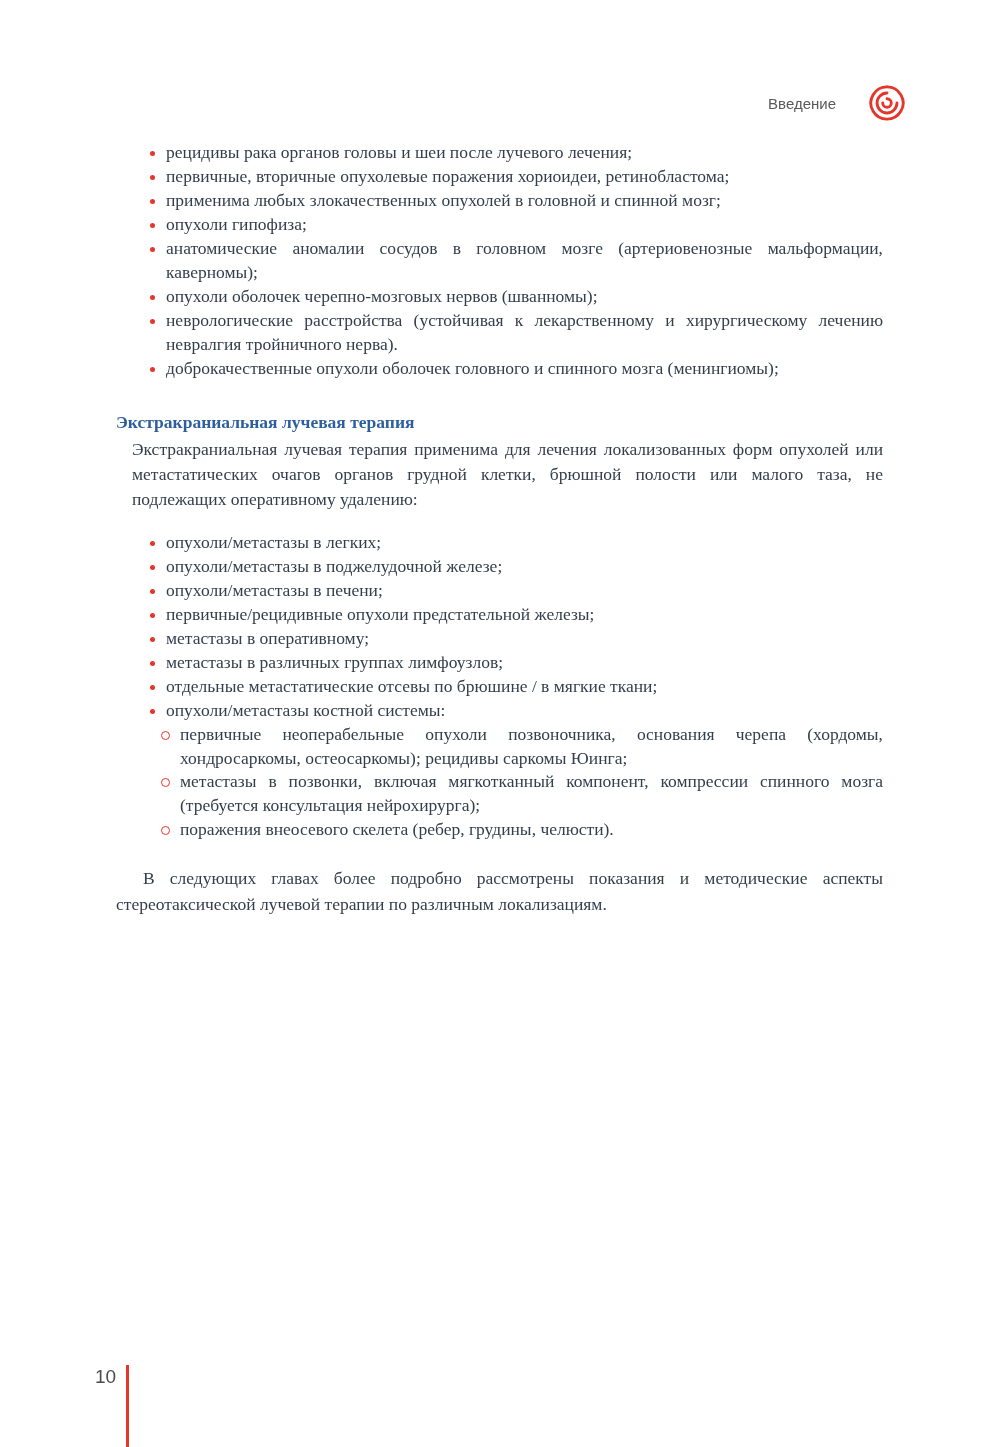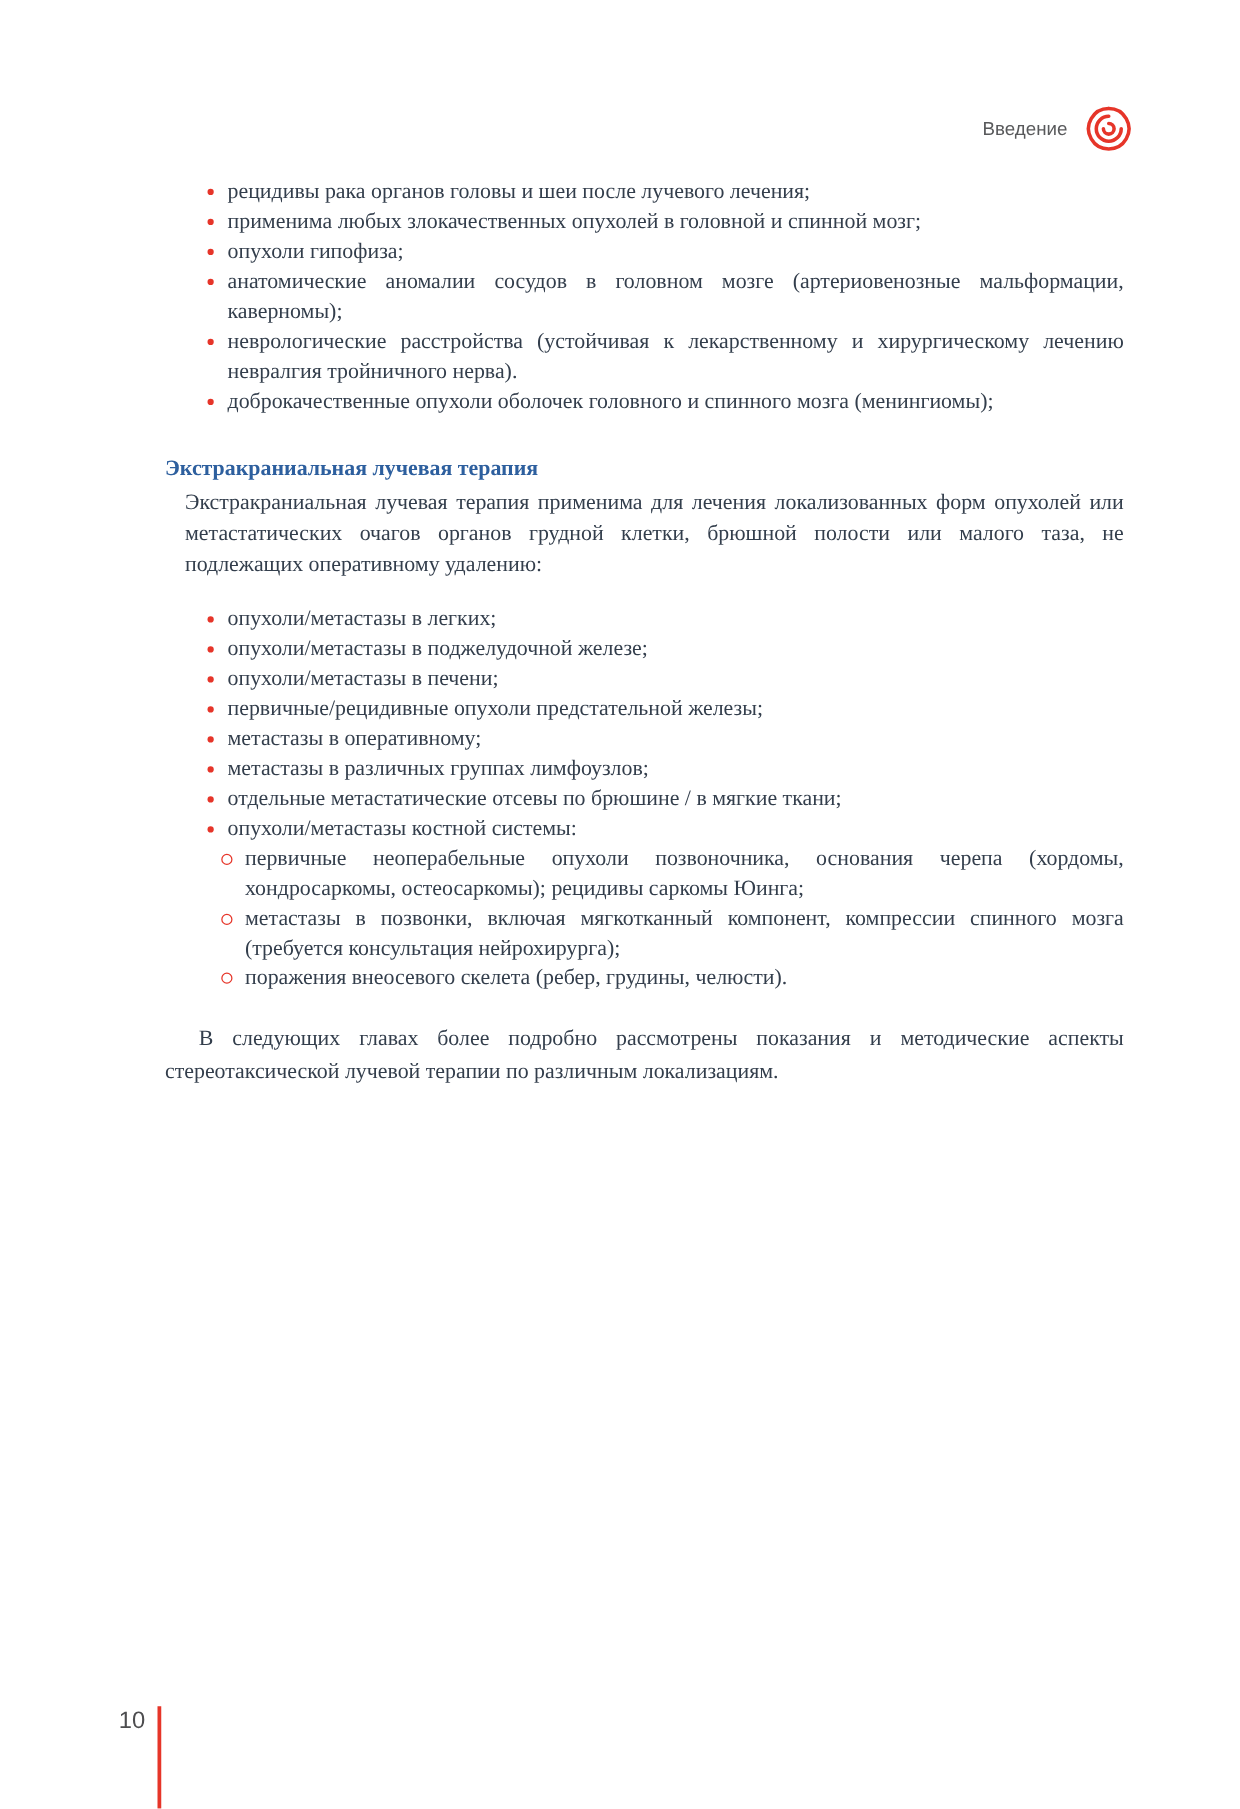--- a/index.html
+++ b/index.html
@@ -20,32 +20,32 @@
     color:var(--text);
     overflow:hidden;
   }
   
   .page-header{
     position:absolute;
     top:84px;
     right:86px;
     display:flex;
     align-items:center;
-    gap:14px;
+    gap:32px;
   }
   .header-label{
     font-family:"Liberation Sans", sans-serif;
     font-size:15px;
     color:var(--muted);
   }
   .logo{color:var(--accent);line-height:0;}
   
   .content{
     position:absolute;
-    left:132px;
+    left:116px;
     top:141px;
     width:767px;
     font-size:17.5px;
     line-height:1.37;
   }
   .content p{
     text-align:justify;
     line-height:1.45;
   }
   ul.bullets{list-style:none;margin:0 0 30px 0;}
@@ -126,23 +126,25 @@
           <path d="M20 15.5 a4.5 4.5 0 1 1 -4.5 4.5"></path>
         </g>
       </svg>
     </span>
   </div>
 
   <div class="content">
 
     <ul class="bullets">
       <li>рецидивы рака органов головы и шеи после лучевого лечения;</li>
+      <li>первичные, вторичные опухолевые поражения хориоидеи, ретинобластома;</li>
       <li>применима любых злокачественных опухолей в головной и спинной мозг;</li>
       <li>опухоли гипофиза;</li>
       <li>анатомические аномалии сосудов в головном мозге (артериовенозные мальформации, каверномы);</li>
+      <li>опухоли оболочек черепно-мозговых нервов (шванномы);</li>
       <li>неврологические расстройства (устойчивая к лекарственному и хирургическому лечению невралгия тройничного нерва).</li>
       <li>доброкачественные опухоли оболочек головного и спинного мозга (менингиомы);</li>
     </ul>
 
     <h2 class="section-heading">Экстракраниальная лучевая терапия</h2>
 
     <p class="section-intro">Экстракраниальная лучевая терапия применима для лечения локализованных форм опухолей или метастатических очагов органов грудной клетки, брюшной полости или малого таза, не подлежащих оперативному удалению:</p>
 
     <ul class="bullets tail">
       <li>опухоли/метастазы в легких;</li>

